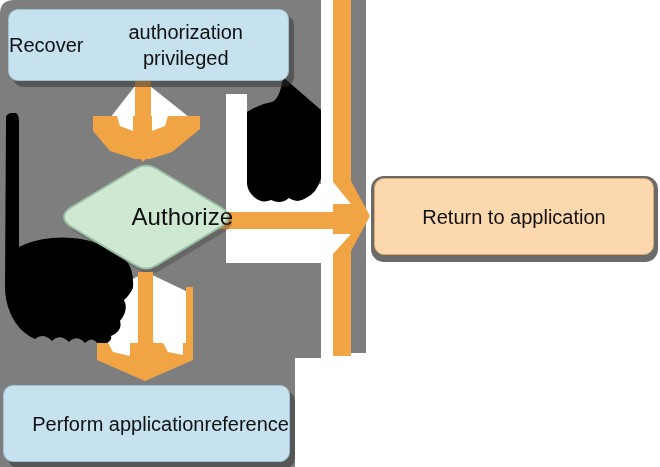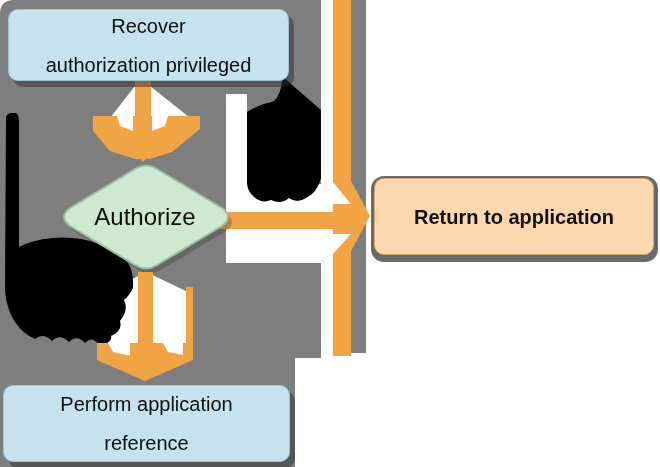--- a/index.html
+++ b/index.html
@@ -4,38 +4,37 @@
 <style>
   html,body{margin:0;padding:0;background:#ffffff;}
   .canvas{
     position:relative;width:660px;height:467px;overflow:hidden;
     background:#ffffff;
     font-family:"Liberation Sans", sans-serif;
     color:#101010;
   }
   .layer{position:absolute;left:0;top:0;}
   .node{
-    position:absolute;display:flex;flex-direction:column;
-    align-items:center;justify-content:center;text-align:center;
+    position:absolute;display:flex;flex-direction:row;
+    align-items:center;justify-content:flex-end;text-align:center;
     box-sizing:border-box;
-    gap:13px;
   }
   .node .line{display:block;}
   .proc{
     background:#c6e2ef;
     border:1px solid #9ec2d4;
     border-radius:10px;
     box-shadow:5px 6px 0 rgba(45,45,45,0.50);
     font-size:20px;line-height:26px;
   }
   .box-recover{left:8px;top:9px;width:281px;height:72px;}
   .box-perform{left:3px;top:385px;width:287px;height:77px;}
   .return-outer{
     position:absolute;left:371px;top:176px;width:287px;height:86px;
-    background:#6a6a6a;border-radius:13px;font-weight:bold;
+    background:#6a6a6a;border-radius:13px;
   }
   .return-inner{
     position:absolute;left:3px;top:2px;right:4px;bottom:7px;
     background:#fbd8ad;border:1px solid #d8a76c;border-radius:10px;
     display:flex;align-items:center;justify-content:center;
     font-size:20px;line-height:24px;text-align:center;
   }
   .diamond-label{
     left:57px;top:163px;width:176px;height:108px;
     font-size:24px;

